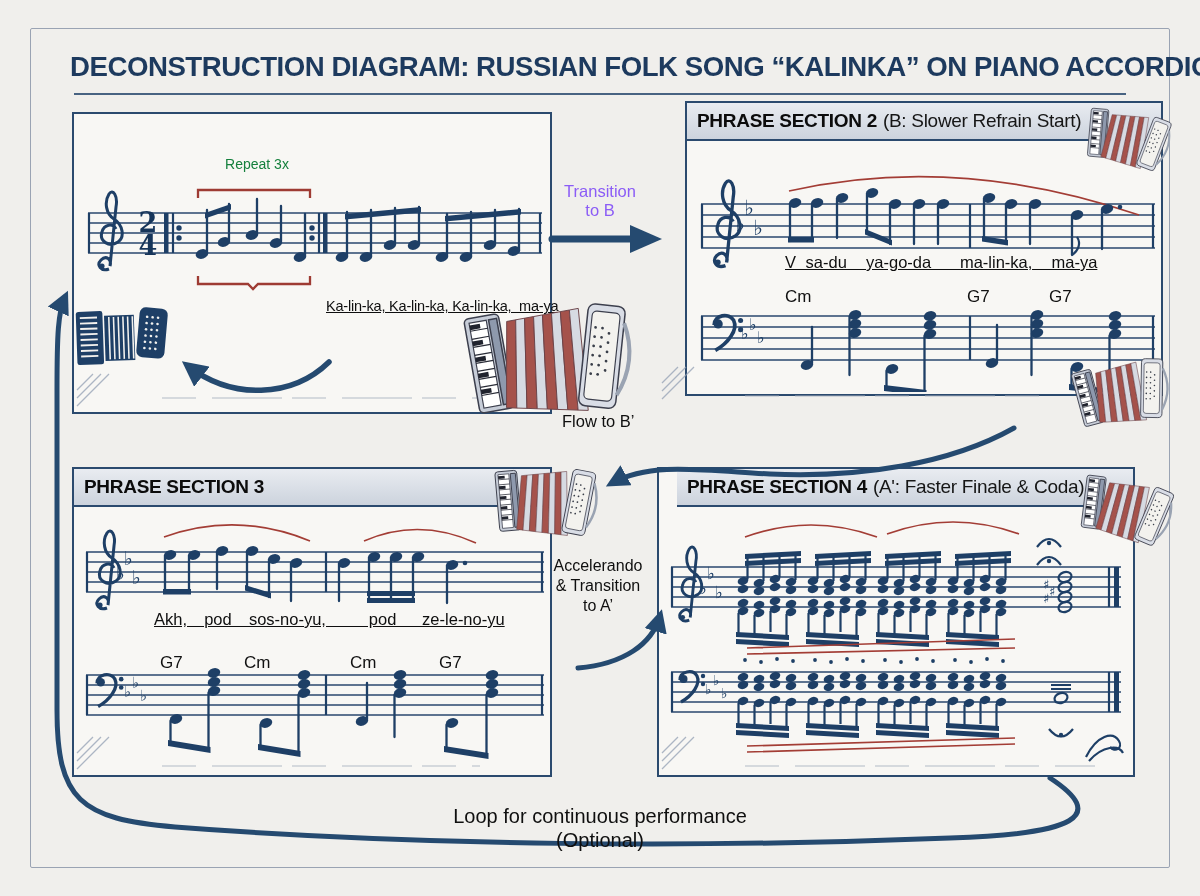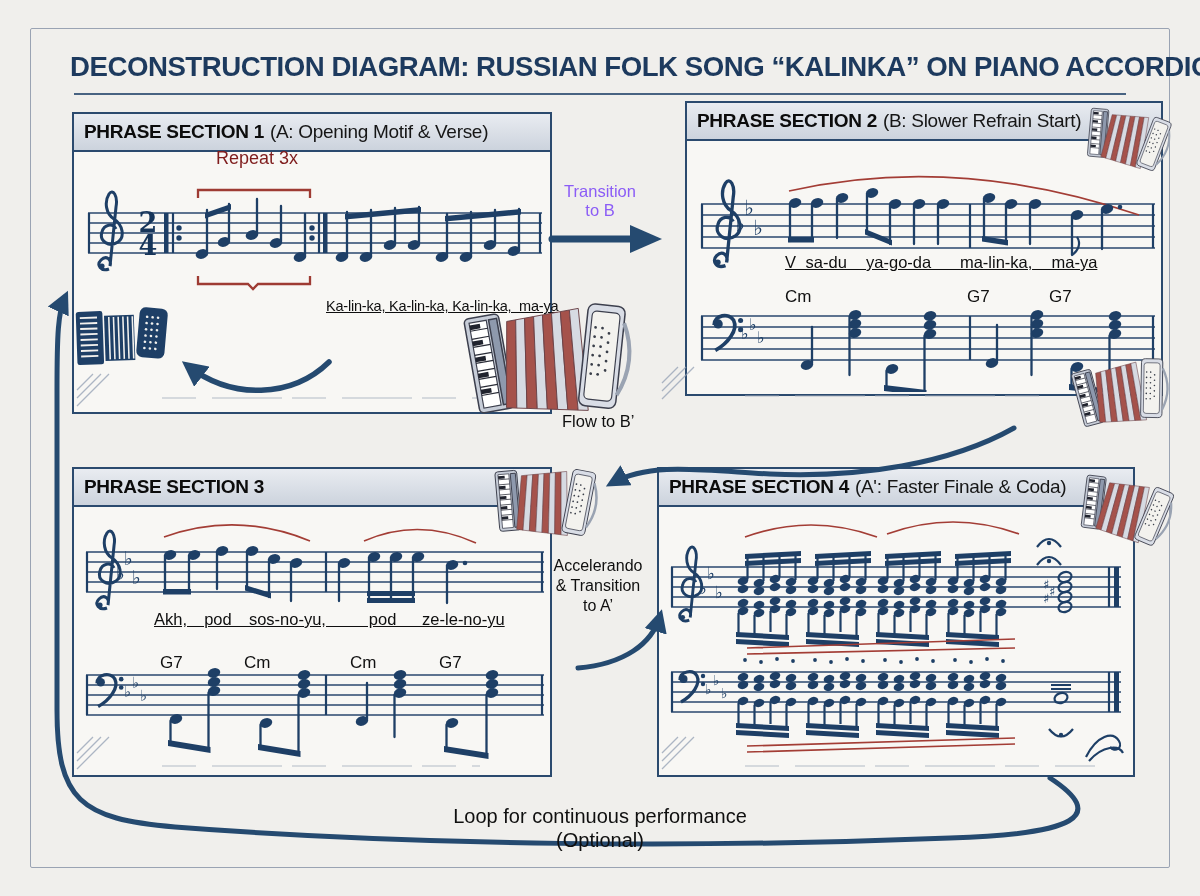--- a/index.html
+++ b/index.html
@@ -9,21 +9,21 @@
   .frame{position:absolute;left:30px;top:28px;width:1138px;height:838px;
     border:1.5px solid #9aa3b3;border-radius:2px;pointer-events:none;}
   .title{position:absolute;left:70px;top:50px;margin:0;
     font-size:28.5px;font-weight:700;letter-spacing:-0.5px;color:#1d3a5e;
     transform:scaleX(.97);transform-origin:left top;white-space:nowrap;}
   .title-underline{position:absolute;left:74px;top:93px;width:1052px;height:2px;background:#2a4a70;opacity:.85;}
   .panel{position:absolute;background:#f8f7f4;border:2.2px solid #2b4a6e;box-sizing:border-box;}
   #panel1{left:72px;top:112px;width:480px;height:302px;}
   #panel2{left:657px;top:101px;width:478px;height:295px;margin-left:28px;}
   #panel3{left:72px;top:467px;width:480px;height:310px;}
-  #panel4{left:657px;top:467px;width:478px;height:310px;}
+  #panel4{left:657px;top:467px;width:478px;height:310px;padding-left:18px;}
   .phead{height:38px;display:flex;align-items:center;padding:0 10px;box-sizing:border-box;
     background:linear-gradient(#e9ecf1,#ccd3dd);border-bottom:2px solid #2b4a6e;
     font-size:19px;white-space:nowrap;overflow:hidden;}
   .phead b{font-weight:800;color:#0c0c0c;letter-spacing:-0.3px;}
   .phead span.detail{margin-left:6px;font-weight:400;color:#161616;letter-spacing:-0.3px;}
   .music{position:absolute;left:0;top:38px;}
   .lbl{position:absolute;line-height:1.18;}
   .pre{white-space:pre;text-decoration:underline;}
   .center{text-align:center;}
   .chord{position:absolute;font-size:17px;color:#111;}
@@ -161,24 +161,20 @@
         </g>
       </symbol>
     </defs>
   </svg>
 
   <div class="frame"></div>
   <h1 class="title">DECONSTRUCTION DIAGRAM: RUSSIAN FOLK SONG “KALINKA” ON PIANO ACCORDION</h1>
   <div class="title-underline"></div>
 
   <section class="panel" id="panel1">
-    <header class="phead">
-      <b>PHRASE SECTION 1</b>
-      <span class="detail">(A: Opening Motif &amp; Verse)</span>
-    </header>
     <svg class="music" width="476" height="258" viewBox="0 0 476 258">
       <path class="stf" d="M14 61H468M14 71H468M14 81H468M14 91H468M14 101H468"></path>
       <path class="bl" d="M15 61V101M466 61V101"></path>
       <use href="#gclef" transform="translate(20,61)"></use>
       <text class="ts" x="74" y="80">2</text>
       <text class="ts" x="74" y="103">4</text>
       <rect class="bm" x="90" y="61" width="4.5" height="40"></rect>
       <path class="bl" d="M99 61V101"></path>
       <circle cx="105" cy="76" r="2.7" fill="#1e3f66"></circle>
         <circle cx="105" cy="86" r="2.7" fill="#1e3f66"></circle>
@@ -201,21 +197,21 @@
         <use href="#nh" x="340" y="93"></use>
       <path class="st" d="M373 103V62M397 103V60M421 91V58M445 97V57"></path>
       <path class="bm" d="M371 64L447 57L447 62.5L371 69.5Z"></path>
       <use href="#nh" x="368" y="105"></use>
         <use href="#nh" x="392" y="105"></use>
         <use href="#nh" x="416" y="93"></use>
         <use href="#nh" x="440" y="99"></use>
       <path class="red" d="M124 46V38H236V46"></path>
       <path class="red" d="M124 124V132H174L179 137L184 132H236V124"></path>
     </svg>
-    <div class="lbl center" style="left:108px;top:34px;width:150px;font-size:18px;color:#7f1d1d">Repeat 3x</div>
+    <div class="lbl center" style="left:108px;top:42px;width:150px;font-size:14px;color:#15803d">Repeat 3x</div>
     <div class="lbl pre" style="left:252px;top:184px;font-size:14.5px;letter-spacing:-0.2px;color:#0f0f0f">Ka-lin-ka, Ka-lin-ka, Ka-lin-ka,  ma-ya</div>
   </section>
 
   <section class="panel" id="panel2">
     <header class="phead">
       <b>PHRASE SECTION 2</b>
       <span class="detail">(B: Slower Refrain Start)</span>
     </header>
     <svg class="music" width="474" height="251" viewBox="0 0 474 251">
       <path class="stf" d="M14 63H468M14 74H468M14 85H468M14 96H468M14 107H468"></path>

